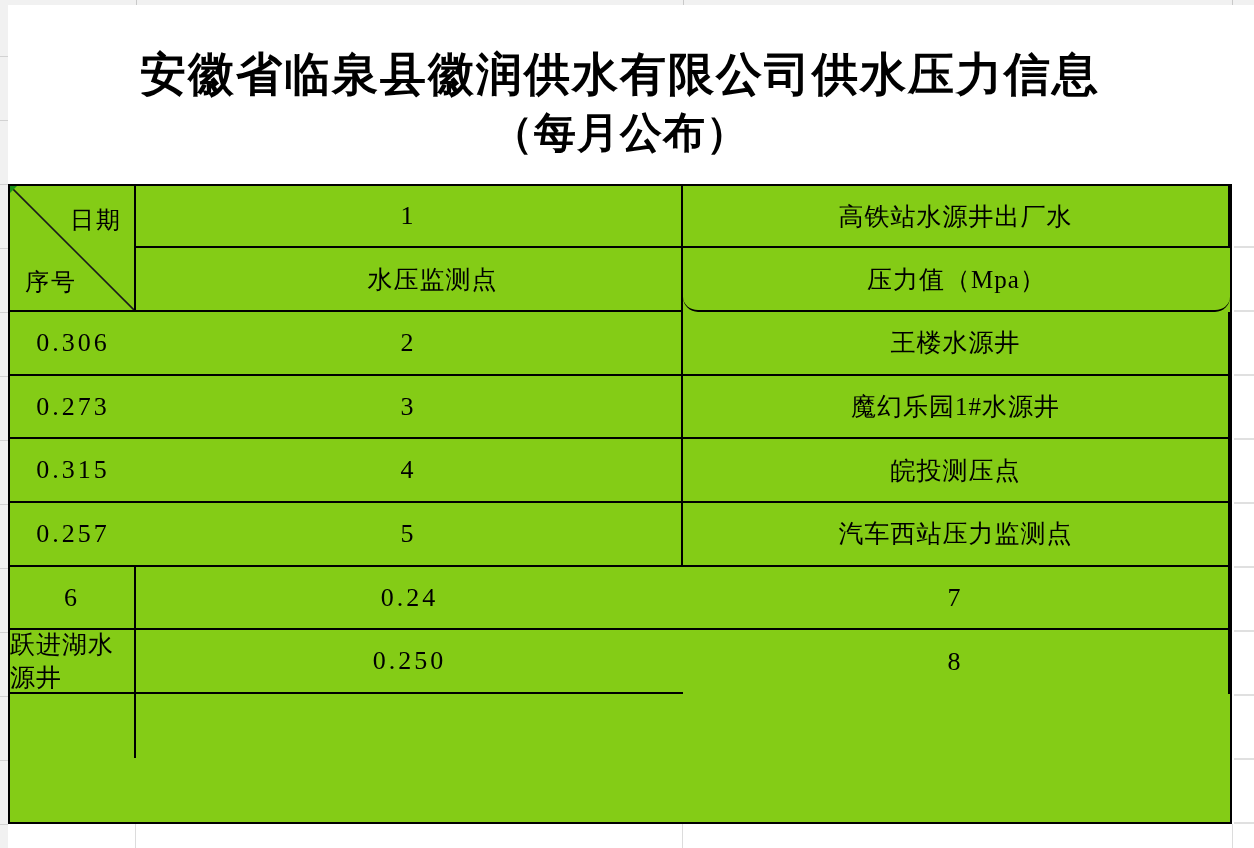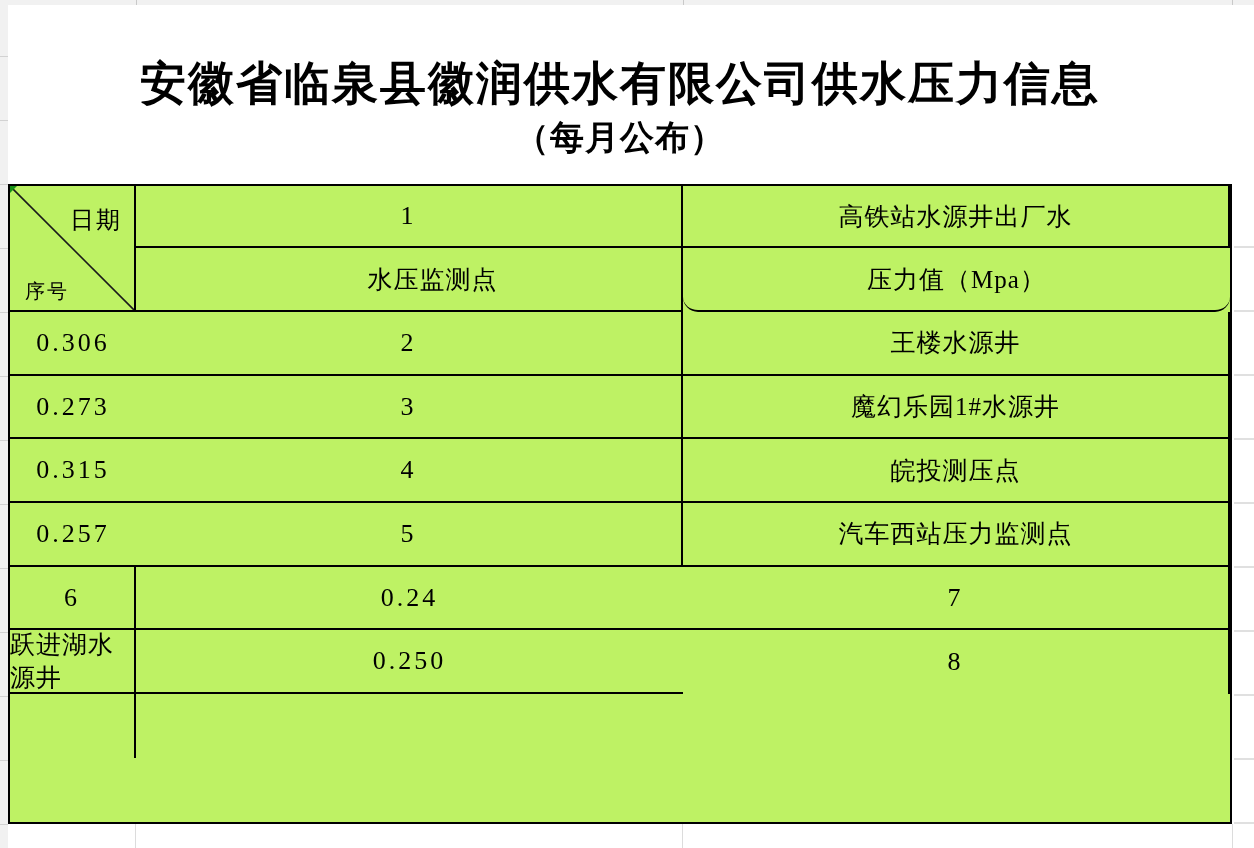--- a/index.html
+++ b/index.html
@@ -52,33 +52,33 @@
     width: 1224px; height: 179px;
     display: flex; flex-direction: column;
     align-items: center; justify-content: flex-end;
     padding-bottom: 28px; box-sizing: border-box;
   }
   .title-line1 {
     font-size: 46px; font-weight: bold; letter-spacing: 2px;
     line-height: 1.1; white-space: nowrap;
   }
   .title-line2 {
-    font-size: 34px; font-weight: bold; letter-spacing: 1px;
+    font-size: 42px; font-weight: bold; letter-spacing: 1px;
     line-height: 1.1; margin-top: 9px; white-space: nowrap;
   }
 
   
   .tbl {
     position: absolute; left: 8px; top: 184px;
     width: 1224px; box-sizing: border-box;
     border: 2px solid #000000;
     display: grid;
     grid-template-columns: 126px 547px 547px;
     grid-template-rows: 62px 64px repeat(8, 63.7px);
-    background: #bef264;
+    background: #84cc16;
   }
   .cell {
     display: flex; align-items: center; justify-content: center;
     box-sizing: border-box;
     border-right: 2px solid #000000;
     border-bottom: 2px solid #000000;
     overflow: hidden;
   }
   .cell.last-col { border-right: none; }
   .cell.last-row { border-bottom: none; }
@@ -87,22 +87,22 @@
     grid-column: 1; grid-row: 1 / 3;
     position: relative;
     display: block;
   }
   .corner svg { position: absolute; left: 0; top: 0; }
   .corner-top-label {
     position: absolute; top: 18px; right: 12px;
     font-size: 24px; letter-spacing: 2px;
   }
   .corner-bottom-label {
-    position: absolute; bottom: 5px; left: 15px;
-    font-size: 20px; letter-spacing: 2px;
+    position: absolute; bottom: 12px; left: 15px;
+    font-size: 24px; letter-spacing: 2px;
   }
   .err-indicator {
     position: absolute; top: 0; left: 0;
     width: 0; height: 0;
     border-top: 7px solid #169016;
     border-right: 7px solid transparent;
   }
 
   .date-cell { grid-column: 2 / 4; grid-row: 1; }
 

